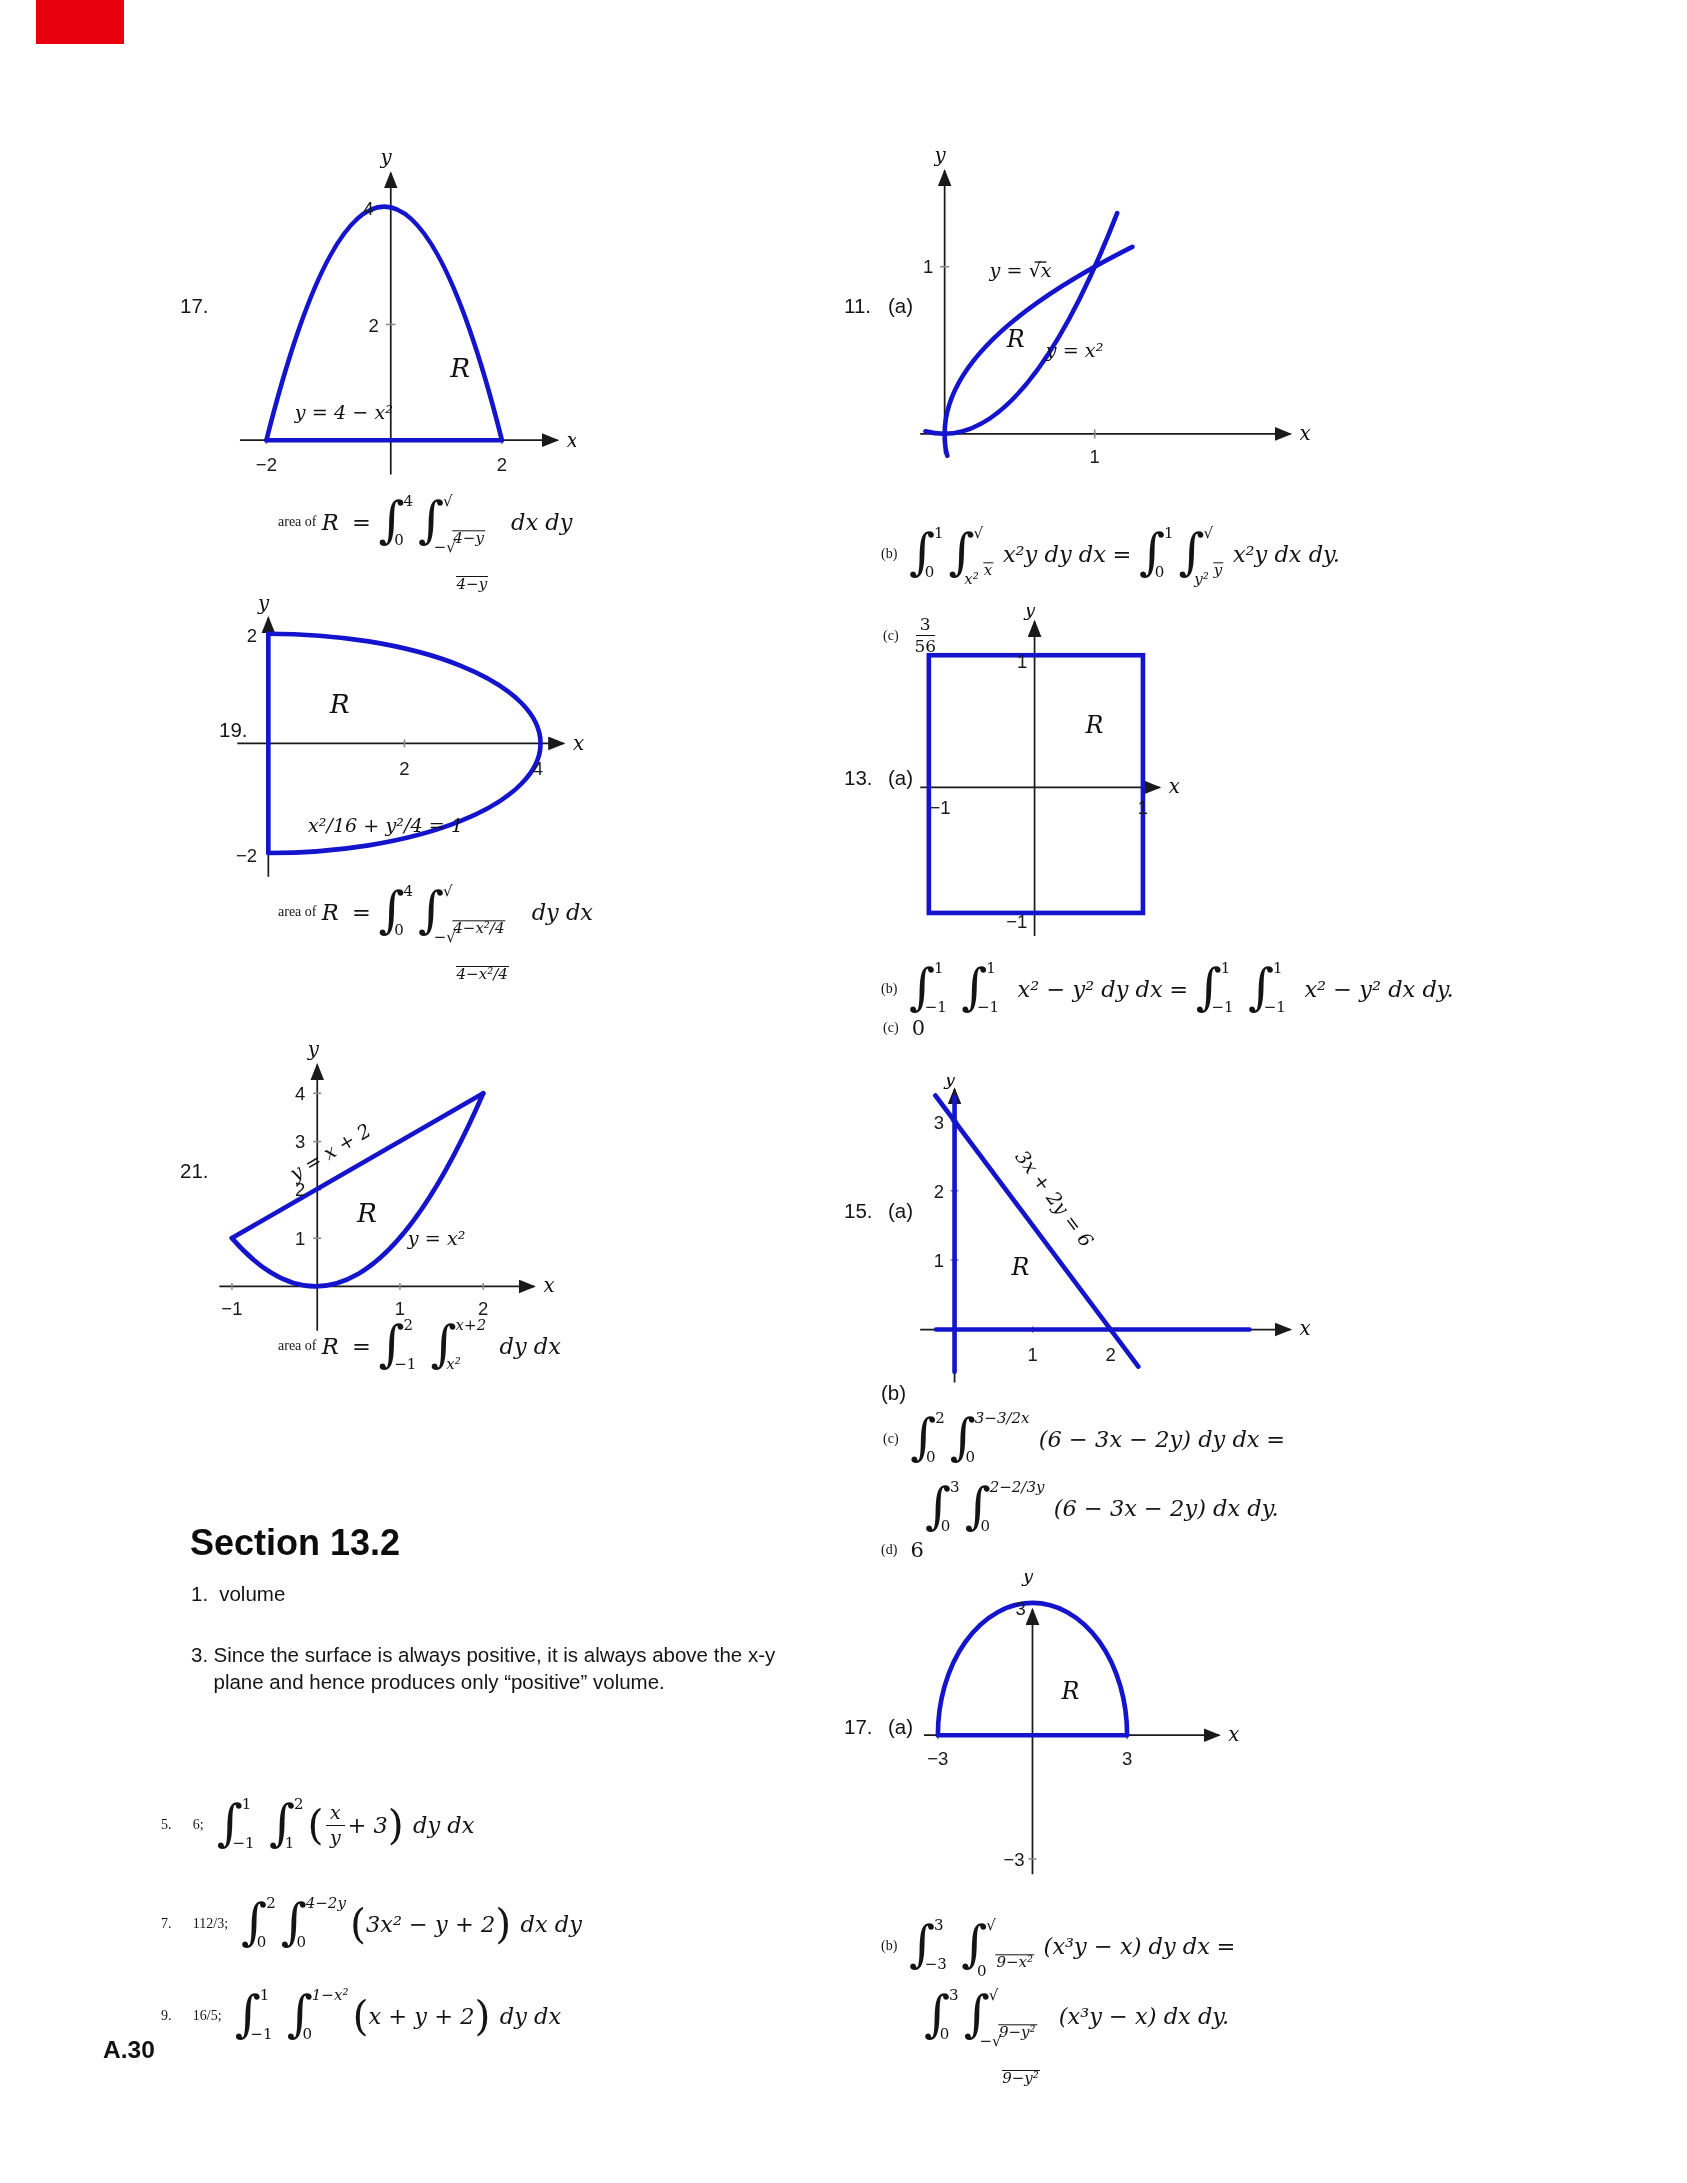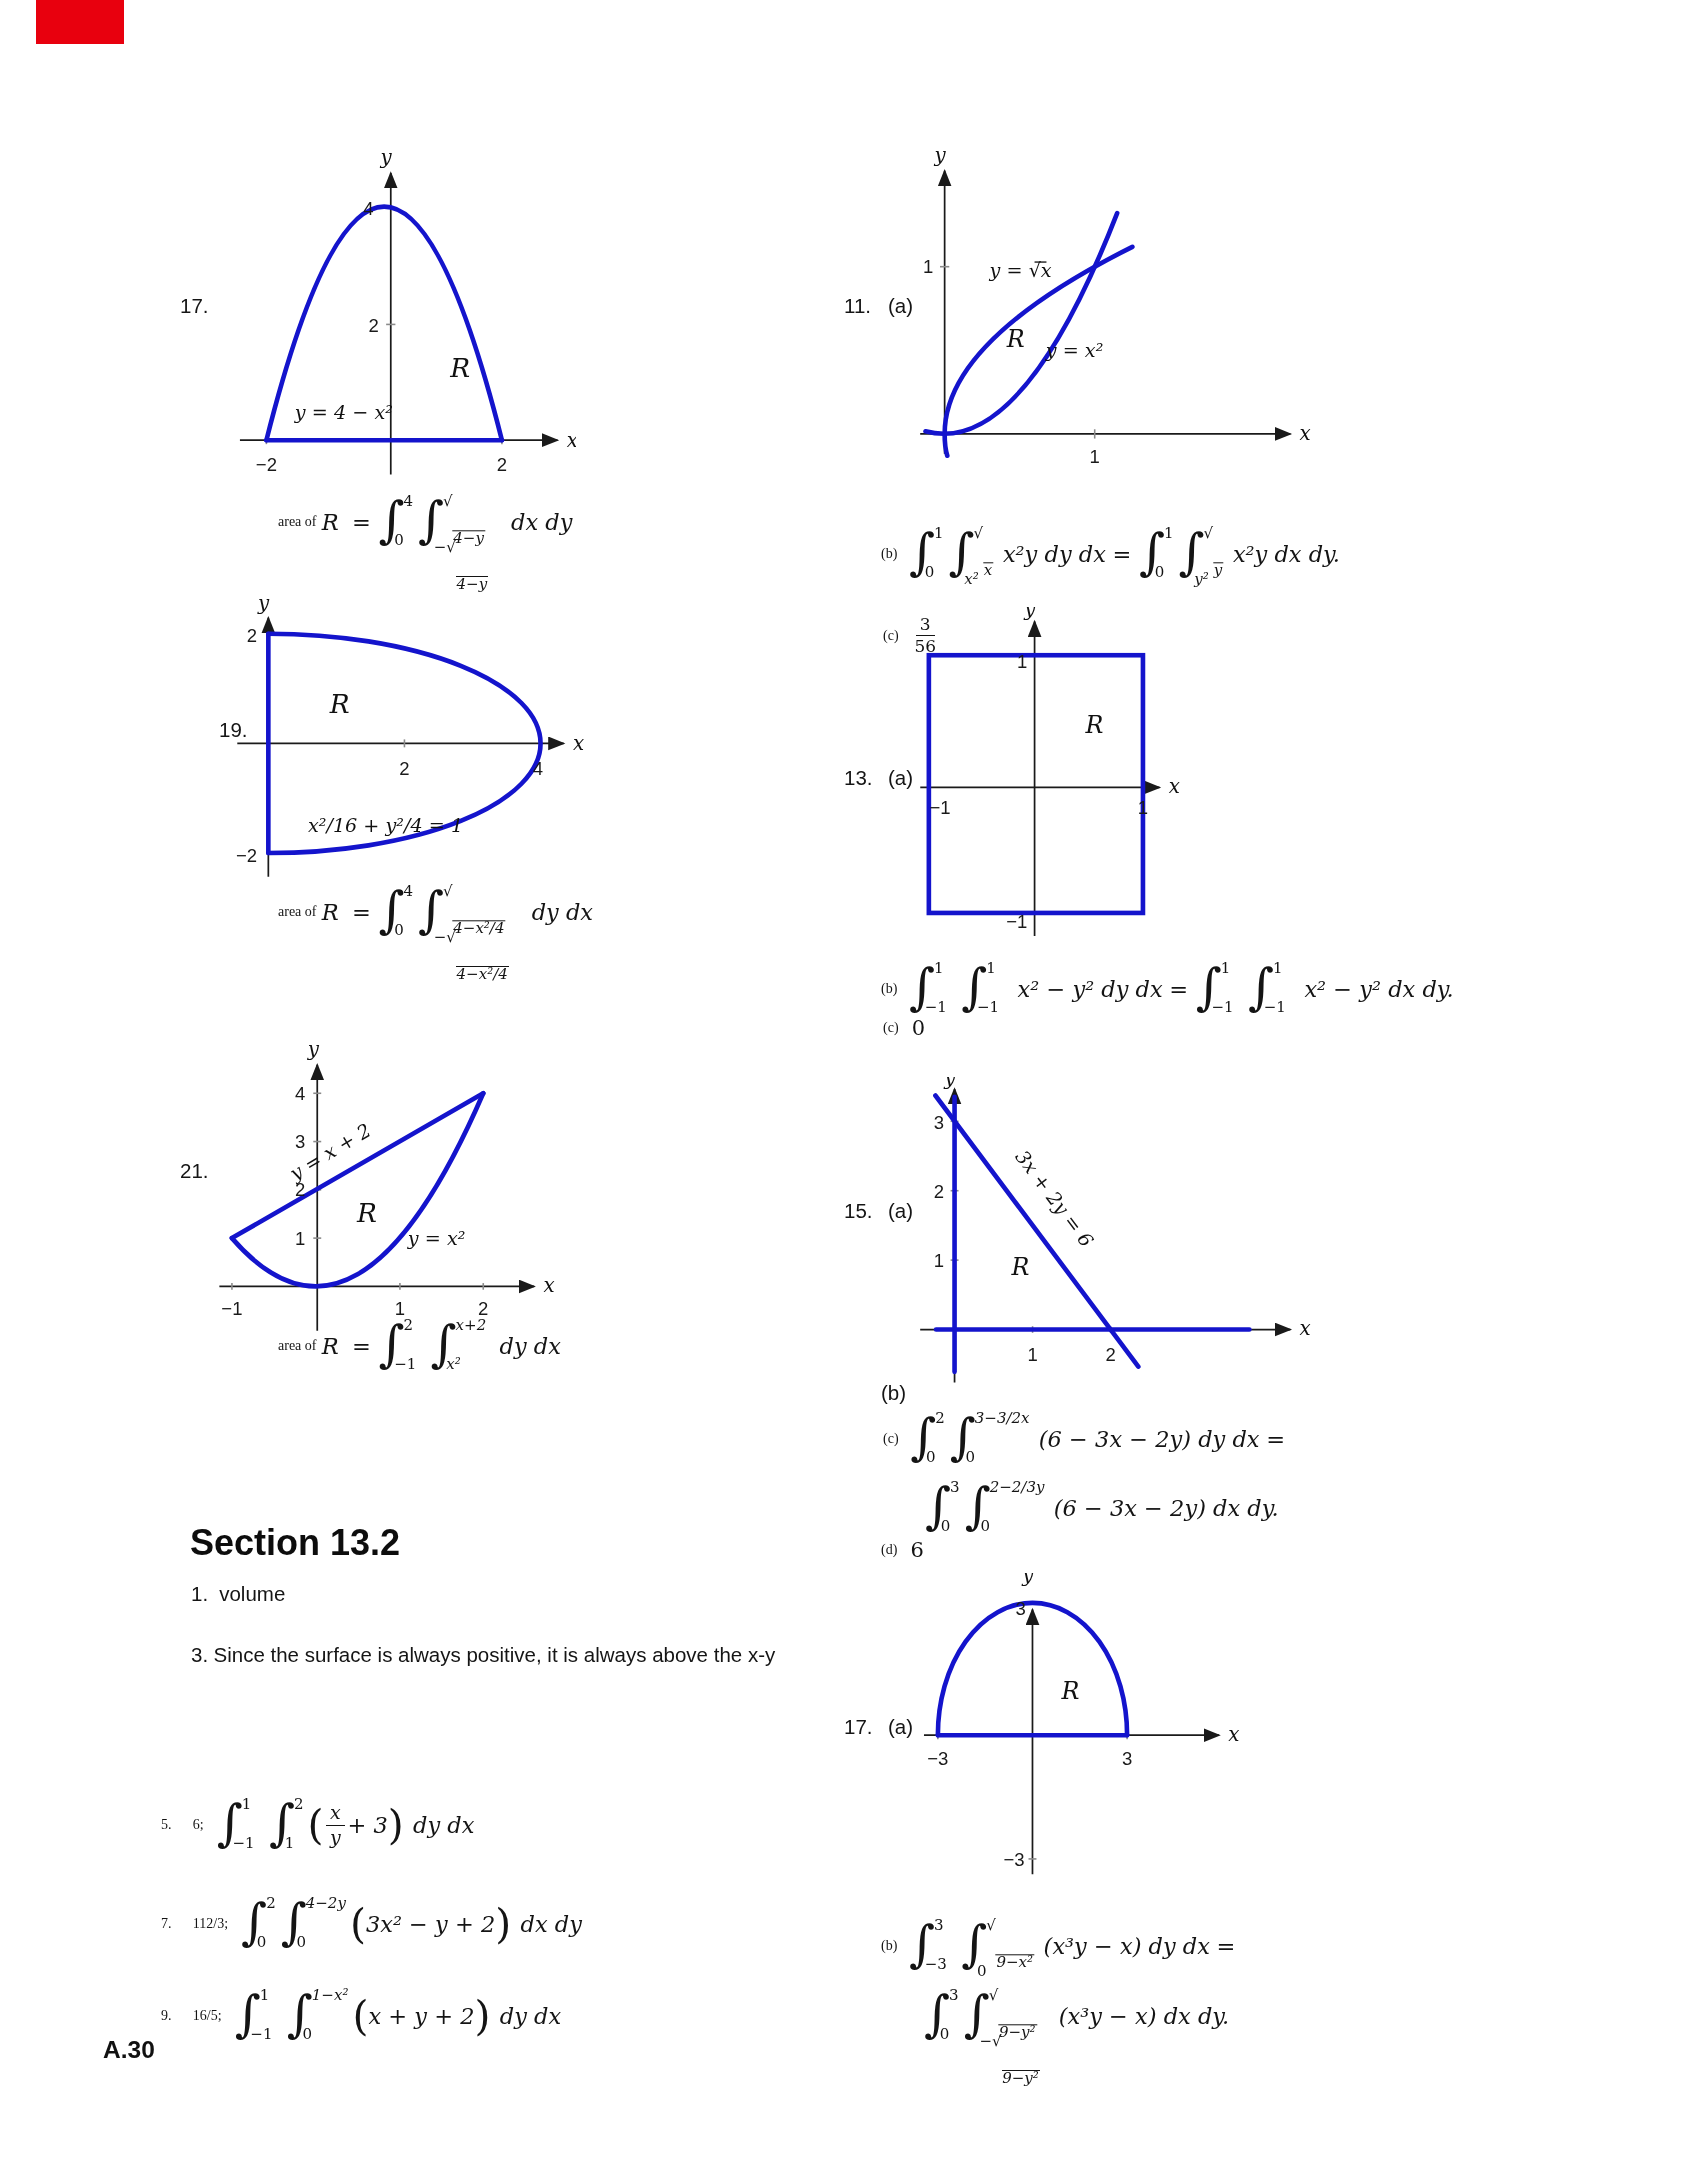--- a/index.html
+++ b/index.html
@@ -214,20 +214,21 @@
 
   <div class="abs h1" style="left:190px;top:1522px;">Section 13.2</div>
   <div class="abs bodytxt" style="left:191px;top:1581px;">
     <span class="liNum">1.</span>
     <span>volume</span>
   </div>
   <div class="abs bodytxt" style="left:191px;top:1642px;display:flex;">
     <span class="liNum">3.</span>
     <span style="display:inline-block;">
       <span style="display:block;">Since the surface is always positive, it is always above the x-y</span>
+      <span style="display:block;">plane and hence produces only “positive” volume.</span>
     </span>
   </div>
 
   <div class="abs fx" style="left:161px;top:1794px;">
     <span class="sans liNum">5.</span>
     <span class="sans" style="margin:0 12px 0 9.3px;">6;</span>
     <span class="intg">
         <span class="isym">∫</span>
         <span class="lims">
           <span class="up">1</span>

